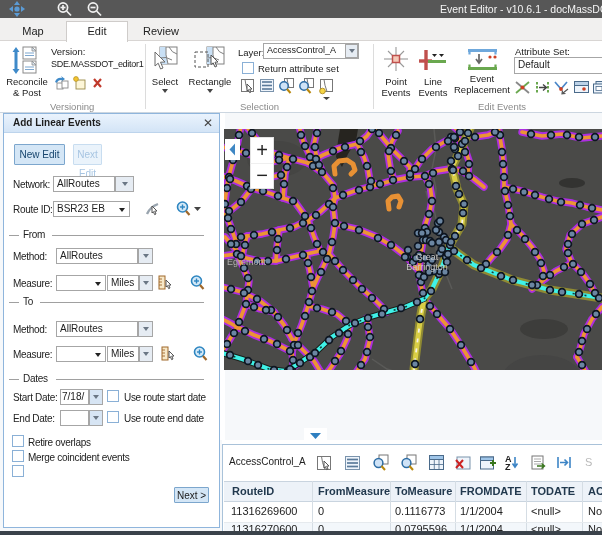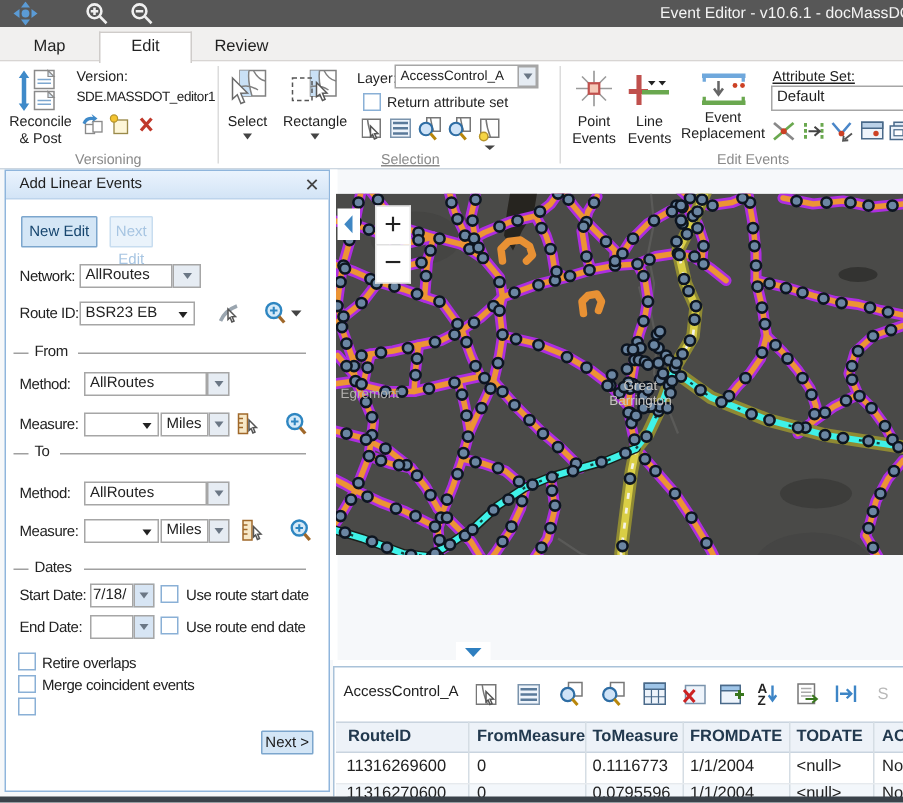--- a/index.html
+++ b/index.html
@@ -13,21 +13,21 @@
 #ribbon{position:absolute;left:0;top:41px;width:602px;height:72px;background:#fff;border-bottom:1px solid #ccd6e0;}
 .glabel{position:absolute;top:60px;font-size:9.5px;color:#8a8a8a;}
 .gsep{position:absolute;top:3px;height:65px;width:1px;background:#dcdcdc;}
 .rtxt{position:absolute;font-size:9.5px;color:#222;white-space:nowrap;}
 .ddarrow{width:0;height:0;border-left:3.5px solid transparent;border-right:3.5px solid transparent;border-top:4px solid #444;}
 .field{position:absolute;background:#fff;border:1px solid #a6a6a6;font-size:10px;color:#222;padding:1px 3px;white-space:nowrap;overflow:hidden;}
 .ddbtn{position:absolute;background:#e6ecf3;border:1px solid #a6a6a6;display:flex;align-items:center;justify-content:center;}
 .ddbtn .ddarrow{border-top-color:#6b7785;}
 #leftpanel{position:absolute;left:3px;top:113px;width:217px;height:415px;background:#fff;border:1px solid #8fb5dc;}
 #lph{position:absolute;left:0;top:0;width:215px;height:19px;background:linear-gradient(#eaf3fd,#d3e4f6);border-bottom:1px solid #bdd4ec;}
-#lph span{position:absolute;left:9px;top:3px;font-size:10px;color:#1e1e1e;}
+#lph span{position:absolute;left:9px;top:3px;font-size:10px;color:#1e1e1e;font-weight:bold;}
 #lpx{position:absolute;right:6px;top:2px;font-size:12px;color:#444;}
 .pbtn{position:absolute;background:#d4e6f6;border:1px solid #7ca6cd;border-radius:1px;font-size:10px;color:#16456e;text-align:center;}
 .pbtn.dis{background:#eaf3fb;border-color:#c8ddf0;color:#a7c5e2;}
 .plabel{position:absolute;font-size:10px;color:#222;white-space:nowrap;letter-spacing:-0.3px;}
 .sepline{position:absolute;height:1px;background:#a0a0a0;}
 .cb{position:absolute;width:12px;height:12px;background:#fff;border:1px solid #8ab0d6;}
 .mapbtn{position:absolute;background:#fff;border:1px solid #e3e3e3;color:#222;text-align:center;}
 #tablepanel{position:absolute;left:222px;top:444px;width:380px;height:87px;background:#fff;border-top:1px solid #a9c2d9;border-left:1px solid #a9c2d9;}
 .th{position:absolute;font-size:11px;font-weight:bold;color:#22394e;white-space:nowrap;}
 .td{position:absolute;font-size:11px;color:#222;white-space:nowrap;}
@@ -140,21 +140,21 @@
       <circle cx="5" cy="8" r="4.2" fill="#cfe3f7" stroke="#2e6da4" stroke-width="1.4"></circle>
       <line x1="8" y1="11" x2="11.5" y2="15" stroke="#b8860b" stroke-width="2"></line>
     </g>
     <g transform="translate(79,0)">
       <rect x="0.5" y="1.5" width="12" height="12" fill="#fff" stroke="#777"></rect>
       <path d="M4 1.5 Q4.5 7 7 13.5" stroke="#777" fill="none"></path>
       <circle cx="2.5" cy="13" r="2.8" fill="#f5d545" stroke="#b8952a"></circle>
     </g>
     <path d="M82 19 L89 19 L85.5 22 Z" fill="#444"></path>
   </svg>
-  <div class="glabel" style="left:254px;text-decoration:underline;">Selection</div>
+  <div class="glabel" style="left:240px;">Selection</div>
   <div class="gsep" style="left:373px;"></div>
 
   <svg class="abs" style="left:384px;top:6px" width="24" height="24" viewBox="0 0 24 24">
     <g stroke="#9a9a9a" stroke-width="1.1">
       <line x1="12" y1="0" x2="12" y2="8"></line>
         <line x1="12" y1="16" x2="12" y2="24"></line>
       <line x1="0" y1="12" x2="8" y2="12"></line>
         <line x1="16" y1="12" x2="24" y2="12"></line>
       <line x1="4" y1="4" x2="9" y2="9"></line>
         <line x1="15" y1="15" x2="20" y2="20"></line>
@@ -177,21 +177,21 @@
     <line x1="2.5" y1="3" x2="2.5" y2="7.5" stroke="#6fa8dc" stroke-width="2.2"></line>
     <line x1="28.5" y1="3" x2="28.5" y2="7.5" stroke="#6fa8dc" stroke-width="2.2"></line>
     <circle cx="23" cy="10" r="1.6" fill="#cc4125"></circle>
       <circle cx="28" cy="10" r="1.6" fill="#cc4125"></circle>
     <path d="M12 7 L12 15 M9 12 L12 16 L15 12" stroke="#666" stroke-width="1.7" fill="none"></path>
     <line x1="1" y1="21.5" x2="30" y2="21.5" stroke="#6aa84f" stroke-width="3"></line>
     <line x1="2.5" y1="17.5" x2="2.5" y2="22" stroke="#6aa84f" stroke-width="2.2"></line>
     <line x1="28.5" y1="17.5" x2="28.5" y2="22" stroke="#6aa84f" stroke-width="2.2"></line>
   </svg>
   <div class="rtxt" style="left:447px;top:32px;width:70px;text-align:center;line-height:11px;">Event<br>Replacement</div>
-  <div class="rtxt" style="left:515px;top:5px;text-decoration:underline;">Attribute Set:</div>
+  <div class="rtxt" style="left:515px;top:5px;">Attribute Set:</div>
   <div class="field" style="left:514px;top:16px;width:92px;height:17px;">Default</div>
   <svg class="abs" style="left:515px;top:39px" width="90" height="15" viewBox="0 0 90 15">
     <line x1="1" y1="2" x2="14" y2="13" stroke="#888" stroke-width="1.8"></line>
     <line x1="14" y1="2" x2="1" y2="13" stroke="#6aa84f" stroke-width="1.8"></line>
     <circle cx="7.5" cy="7.5" r="2" fill="#cc4125"></circle>
     <g stroke="#6aa84f" stroke-width="2">
         <line x1="22" y1="2" x2="22" y2="13" stroke-dasharray="2.5 1.5"></line>
         <line x1="33" y1="2" x2="33" y2="13" stroke-dasharray="2.5 1.5"></line>
       </g>
     <path d="M24 7.5 L31 7.5 M28 4.5 L31.5 7.5 L28 10.5" stroke="#444" stroke-width="1.4" fill="none"></path>

